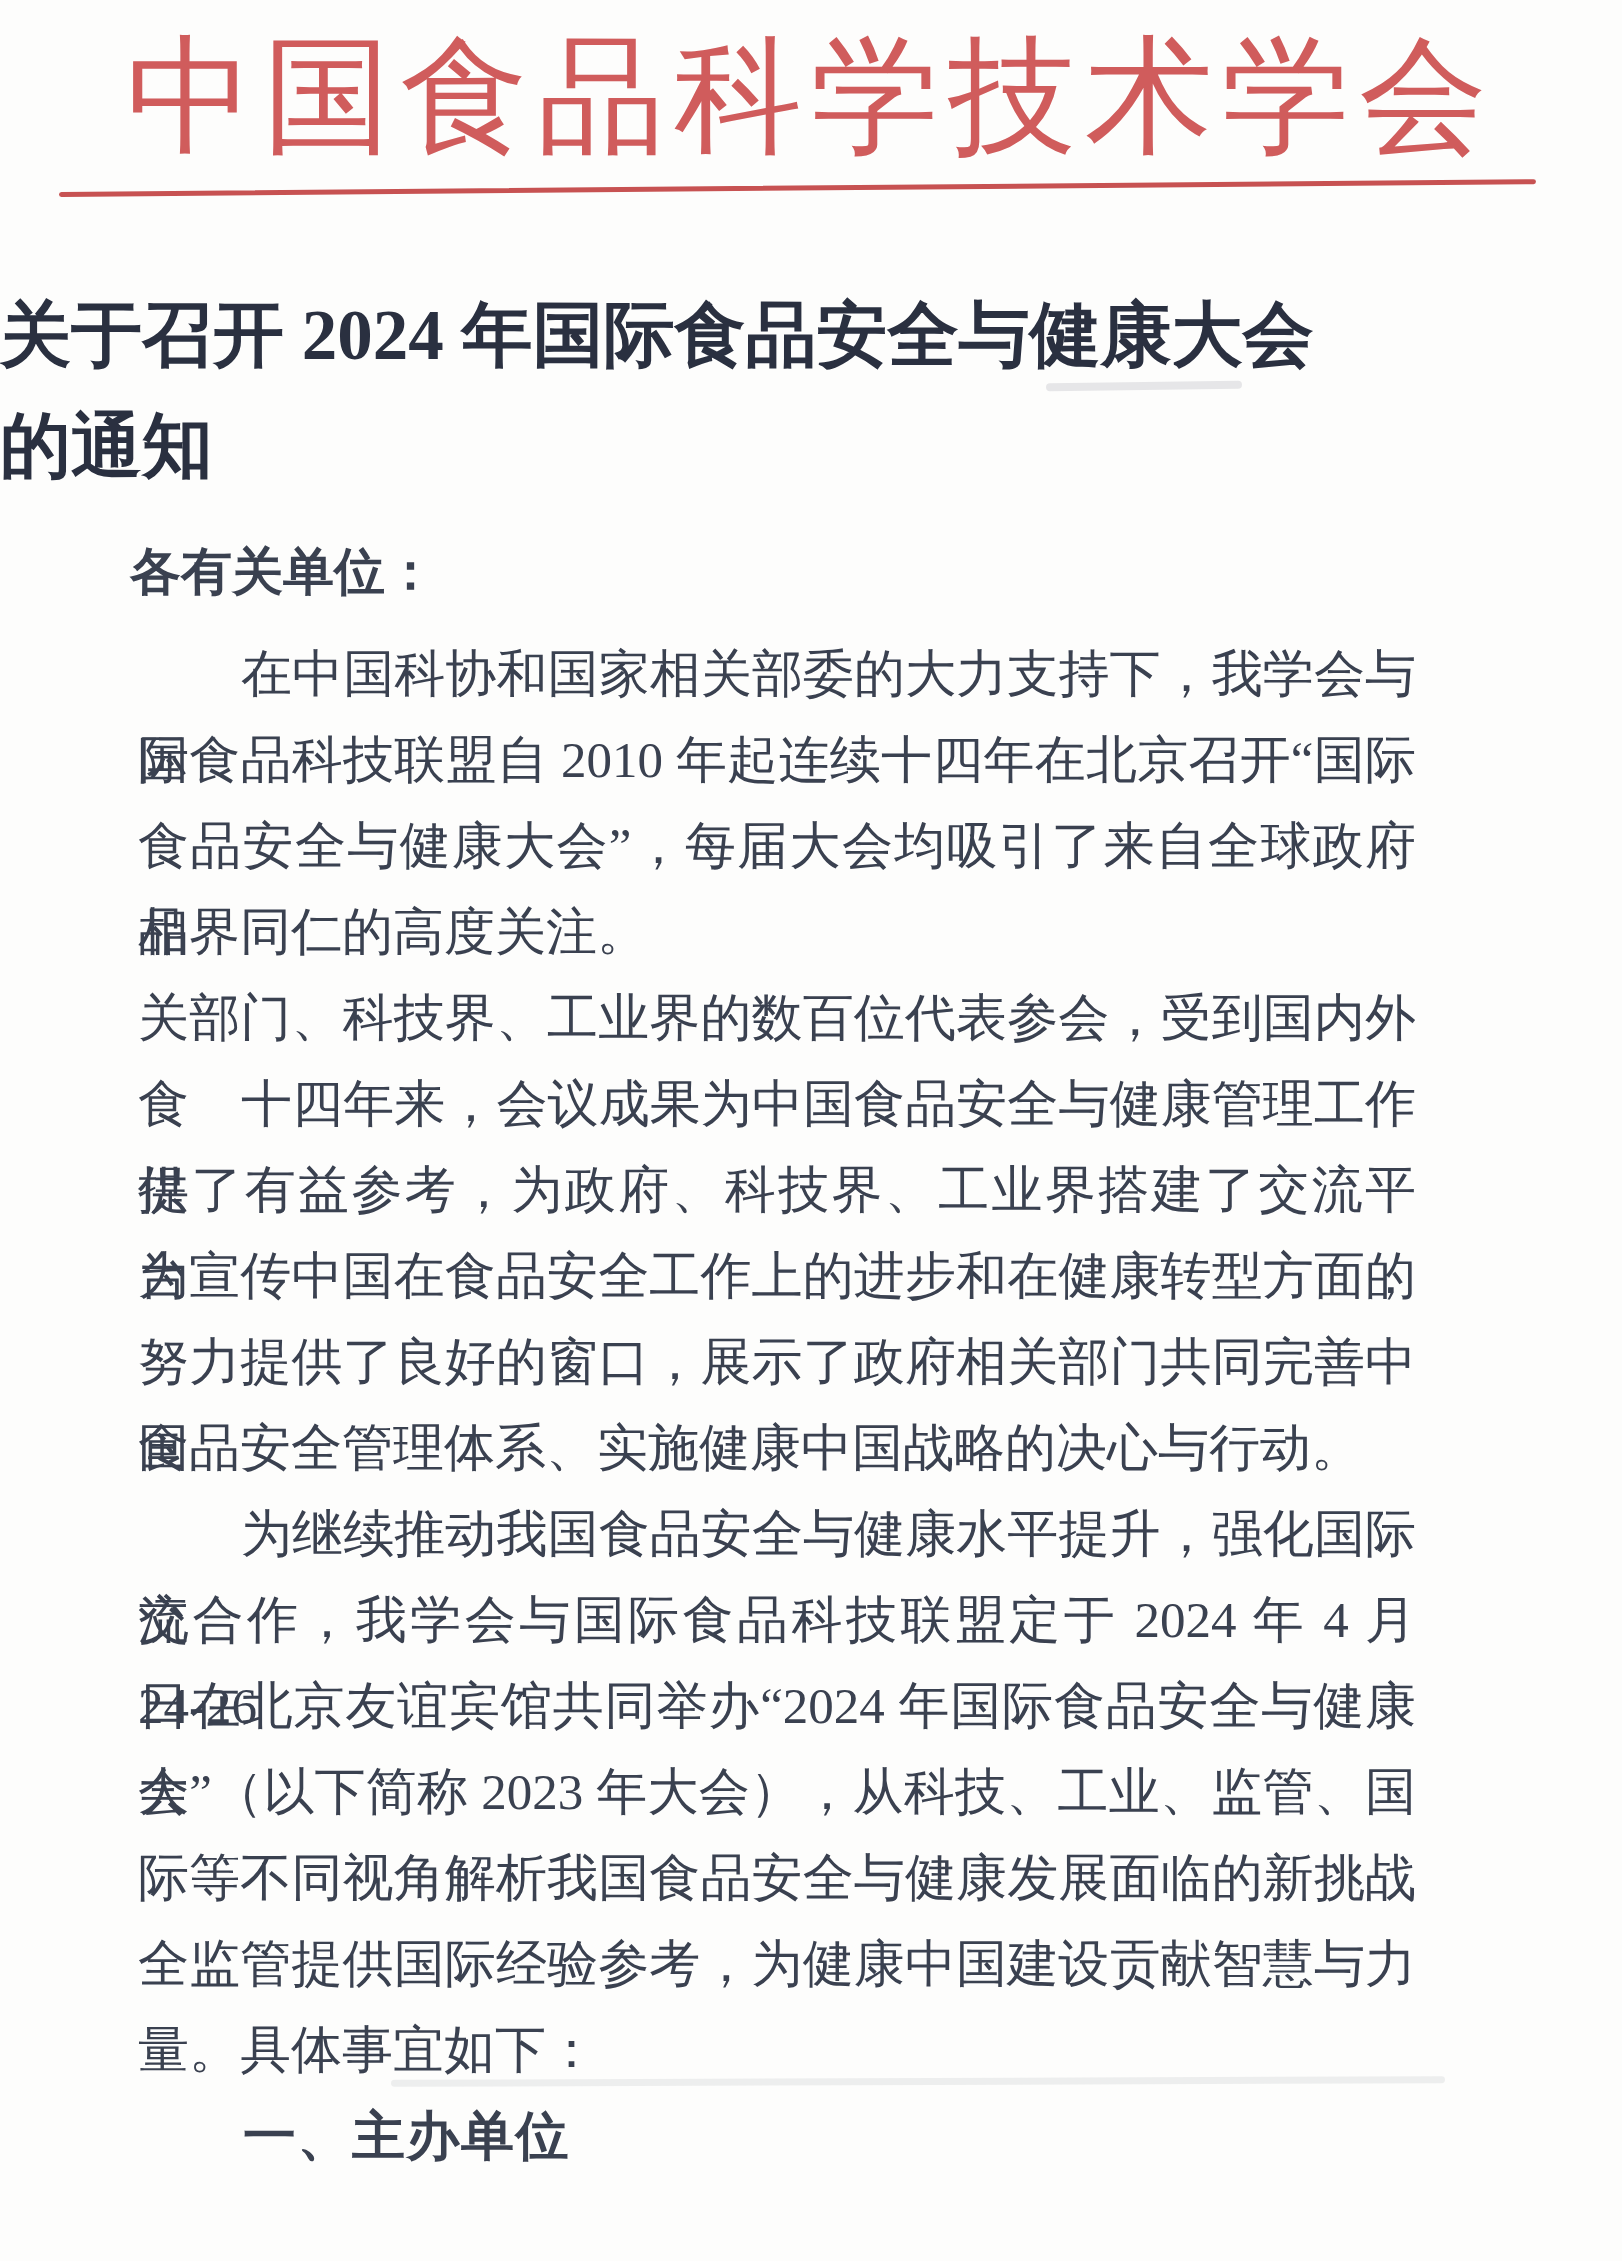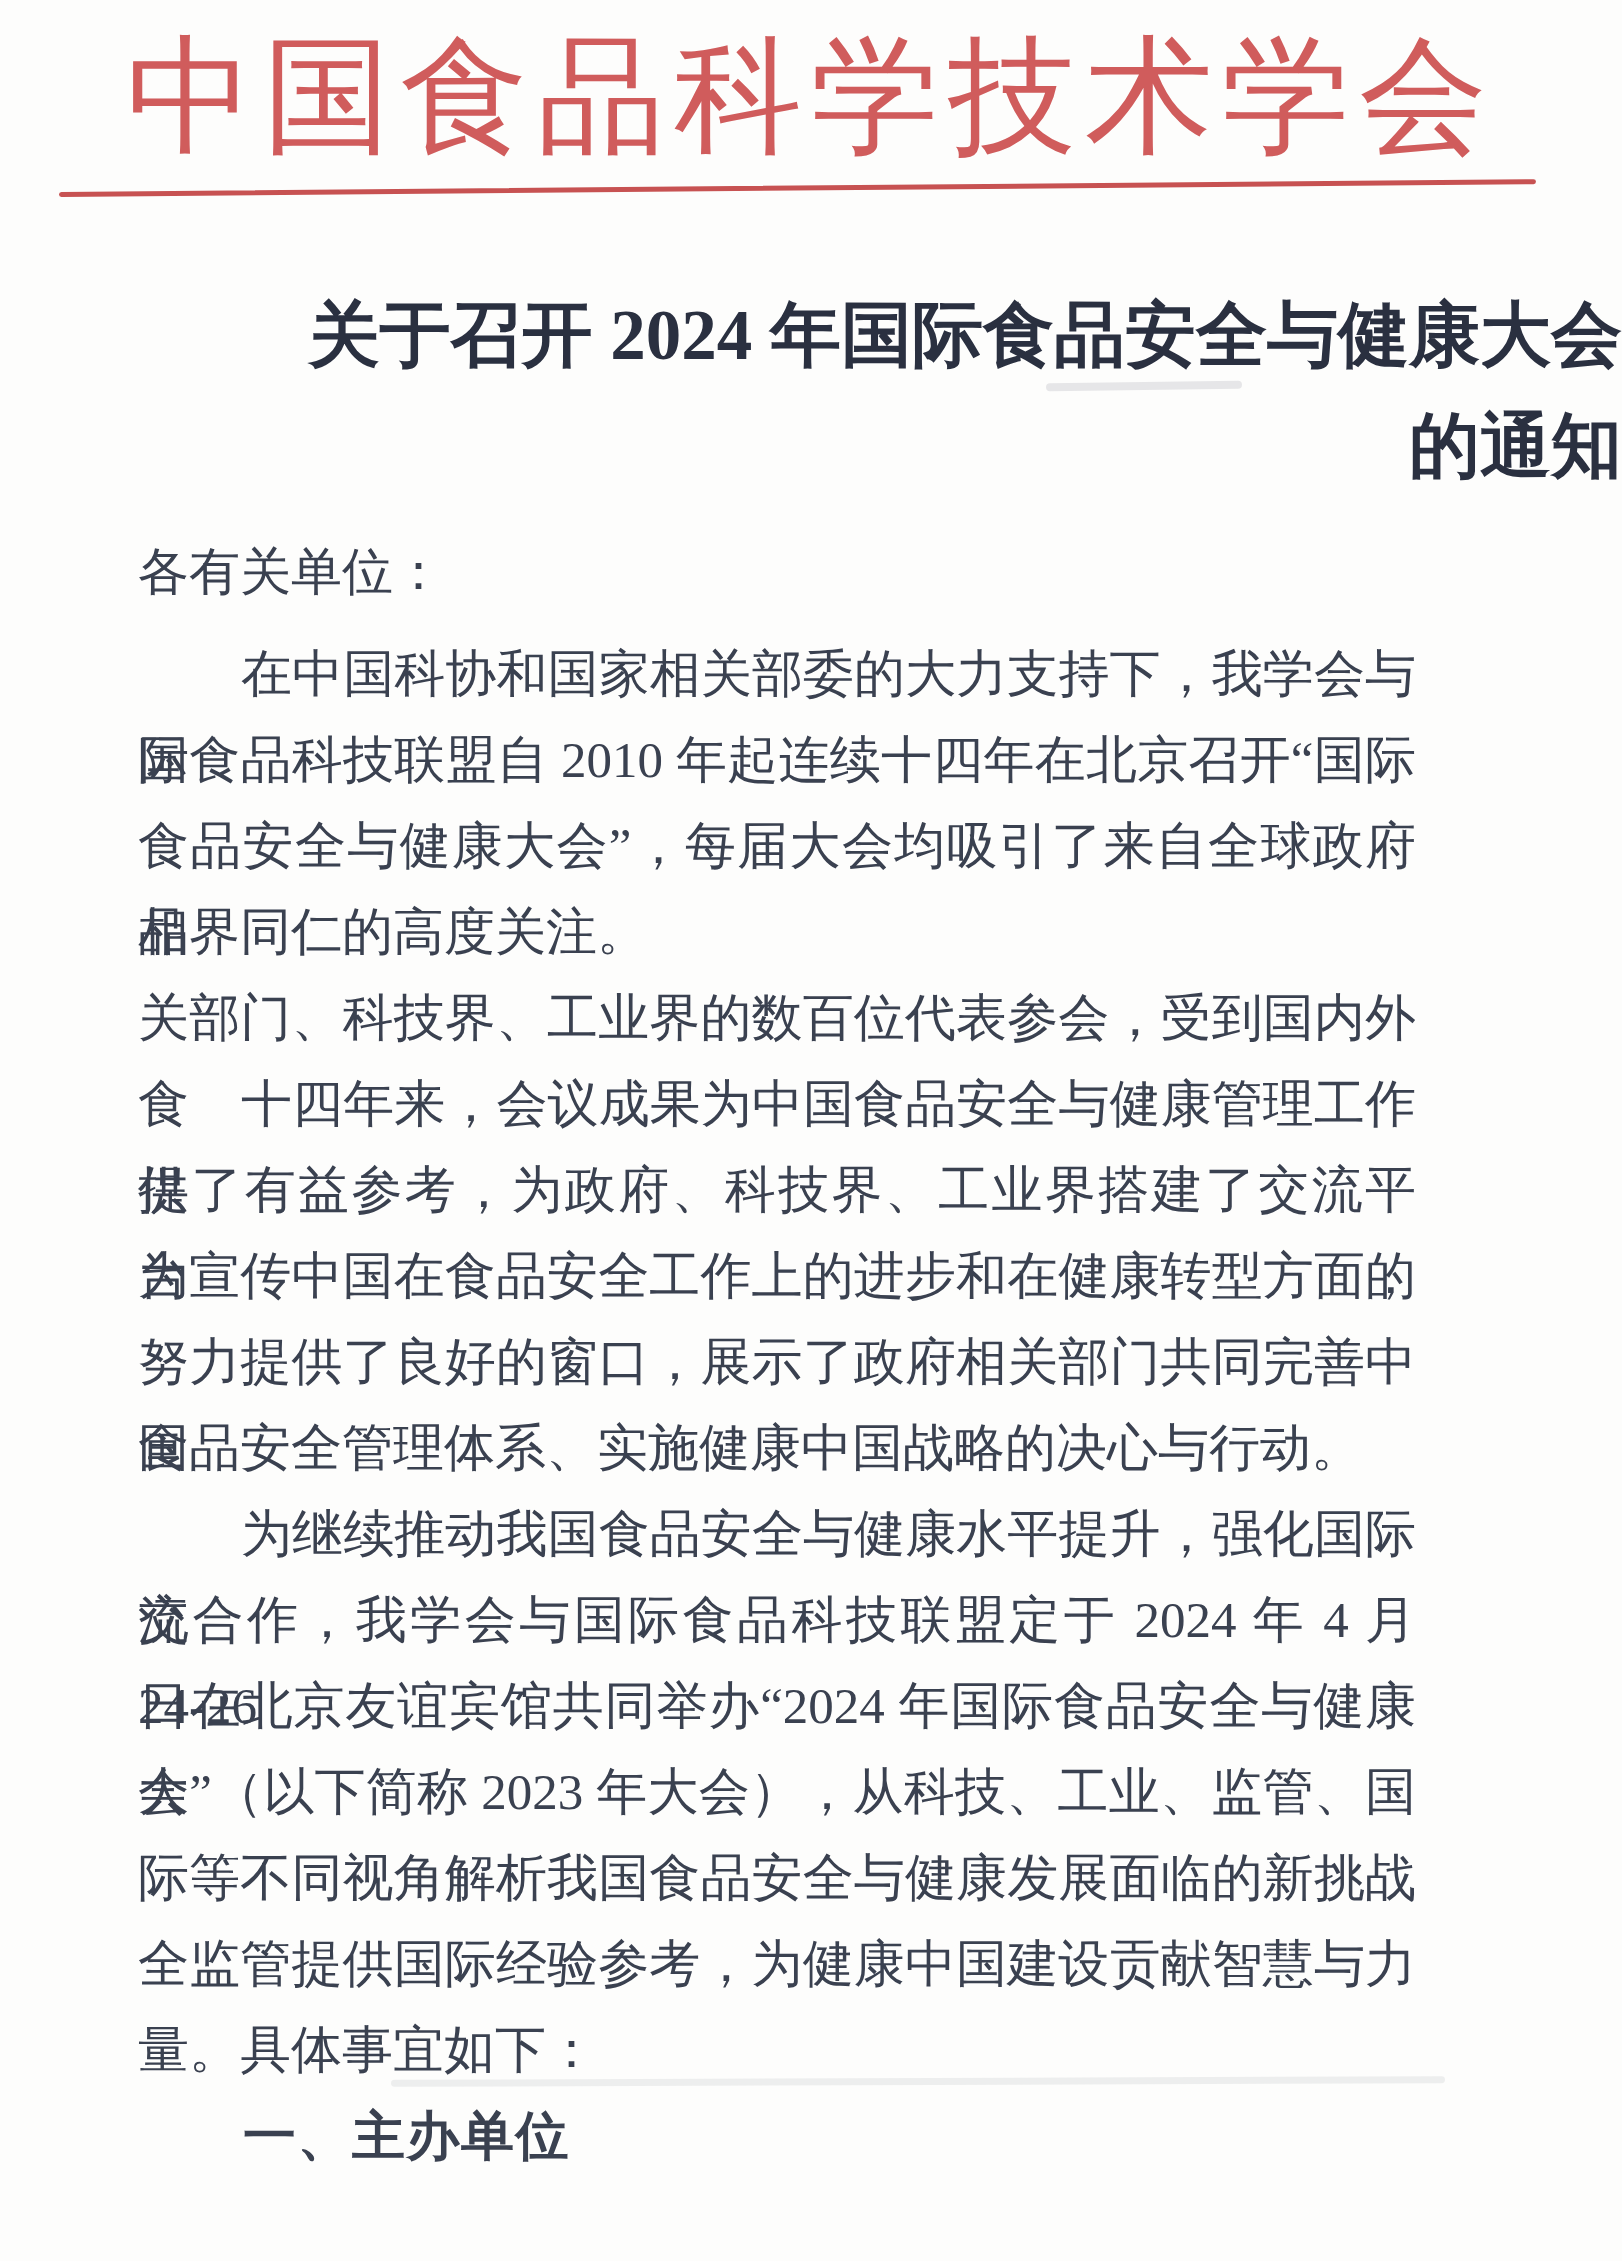--- a/index.html
+++ b/index.html
@@ -32,35 +32,36 @@
     background:var(--rule-red);
     transform:rotate(-0.5deg);
     transform-origin:left center;
     border-radius:3px;
   }
 
   
   .doc-title {
     position:absolute;
     top:280px; left:0; width:100%;
-    text-align:right;
+    text-align:left;
     font-size:71px;
     font-weight:700;
     line-height:111px;
     color:var(--title-text);
   }
 
   
   .salutation {
     position:absolute;
-    left:138px; top:529px;
+    left:130px; top:529px;
     font-size:51px;
     line-height:86px;
     color:var(--body-text);
     white-space:nowrap;
+    font-weight:bold;
   }
   .body-block {
     position:absolute;
     left:138px; top:631px;
     width:1278px;
     font-size:51px;
     color:var(--body-text);
   }
   .line {
     height:86px;

